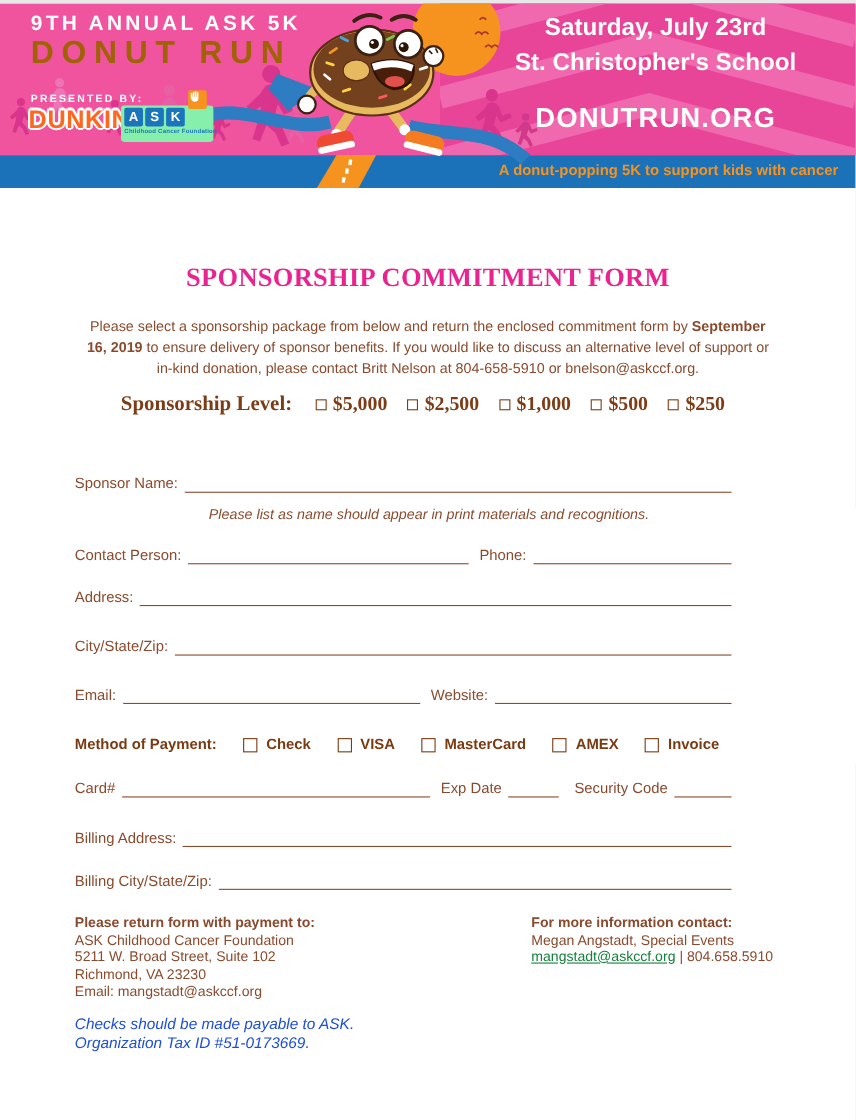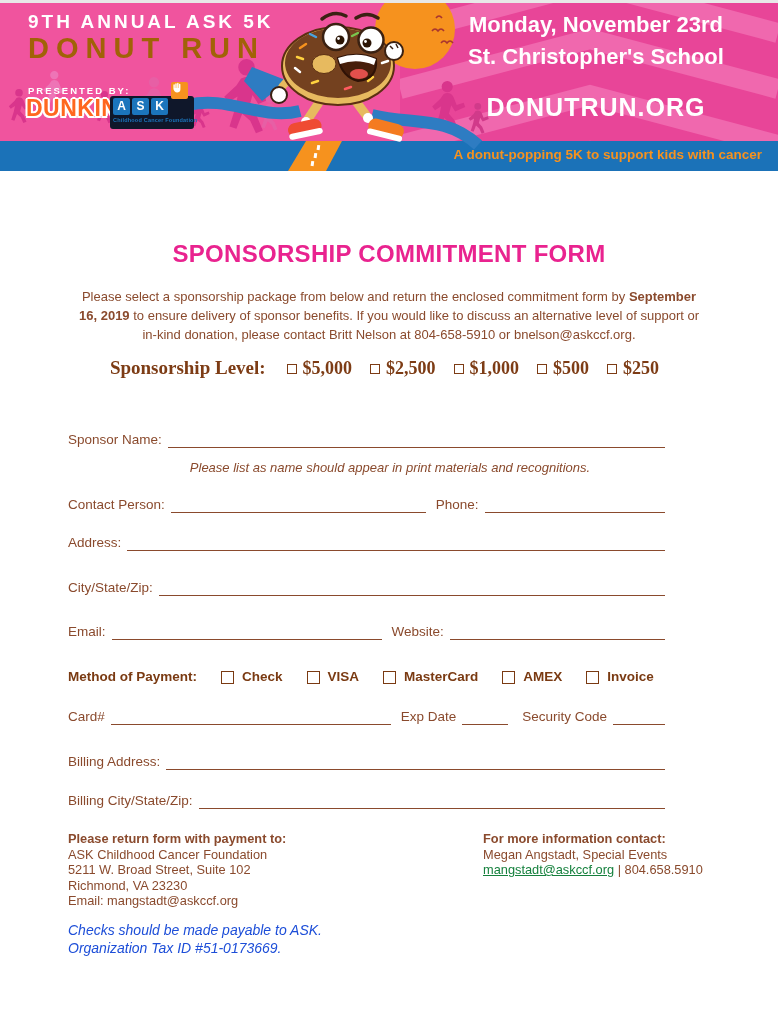--- a/index.html
+++ b/index.html
@@ -11,36 +11,36 @@
   .b-title1{position:absolute;left:28px;top:8px;color:#fff;font-weight:bold;font-size:19px;
             letter-spacing:3px;white-space:nowrap;}
   .b-title2{position:absolute;left:28px;top:29px;color:#a16207;font-weight:bold;font-size:29px;
             letter-spacing:7px;white-space:nowrap;}
   .b-presented{position:absolute;left:28px;top:82px;color:#fff;font-weight:bold;font-size:9.5px;
             letter-spacing:2px;}
   .b-dunkin{position:absolute;left:26px;top:92px;color:#ff671f;font-weight:bold;font-size:23px;
             letter-spacing:.5px;
             text-shadow:-2px 0 #fff,2px 0 #fff,0 -2px #fff,0 2px #fff,
                         -1.5px -1.5px #fff,1.5px -1.5px #fff,-1.5px 1.5px #fff,1.5px 1.5px #fff;}
-  .ask-box{position:absolute;left:110px;top:93px;width:78px;height:30px;background:#0f172a;
+  .ask-box{position:absolute;left:110px;top:93px;width:78px;height:30px;background:#86efac;
            border-radius:3px;padding:2px 3px 1px 3px;}
   .ask-sq{display:inline-block;width:17px;height:17px;background:#1b75bc;color:#fff;margin-right:2px;
           font-size:12px;font-weight:bold;text-align:center;line-height:17px;vertical-align:top;border-radius:2px;}
   .ask-caption{display:block;color:#1b75bc;font-weight:bold;font-size:5.5px;text-align:center;
                white-space:nowrap;margin-top:1px;letter-spacing:.2px;}
   .ask-hand{position:absolute;right:6px;top:-14px;width:17px;height:17px;background:#f6921e;
             border-radius:2px;display:flex;align-items:center;justify-content:center;}
   .b-right{position:absolute;right:8px;top:10px;width:348px;text-align:center;color:#fff;}
   .b-date{font-weight:bold;font-size:22px;line-height:24px;}
   .b-loc{font-weight:bold;font-size:22px;line-height:24px;margin-top:8px;}
   .b-site{font-weight:bold;font-size:25px;letter-spacing:1px;margin-top:24px;}
   .b-tagline{position:absolute;right:16px;top:144px;color:#f6921e;font-weight:bold;font-size:13.5px;}
   
   .f-title{position:absolute;left:0;right:0;top:221px;text-align:center;color:#e9238f;
-           font-weight:bold;font-size:24px;letter-spacing:.3px;}
+           font-weight:bold;font-size:24px;letter-spacing:.3px;font-family:Liberation Serif, serif;}
   .f-intro{position:absolute;left:78px;width:622px;top:271px;text-align:center;color:#8a4a2d;
            font-size:13px;line-height:19px;}
   .level-row{position:absolute;left:0;right:0;top:354px;text-align:center;color:#7d3c15;
              font-family:"Liberation Serif",serif;font-weight:bold;white-space:nowrap;}
   .level-label{font-size:19px;margin-right:12px;}
   .level-opt{font-size:18px;margin:0 9px;}
   .cb-s{display:inline-block;width:8px;height:8px;border:1.4px solid #7d3c15;margin-right:6px;}
   .row{position:absolute;left:68px;width:597px;display:flex;
        color:#8a4a2d;font-size:13.5px;line-height:18px;}
   .lbl{white-space:nowrap;}
@@ -199,21 +199,21 @@
       <span class="ask-hand">
         <svg width="12" height="12" viewBox="0 0 20 20">
           <path fill="#fff" d="M4,11 V5 a1.2,1.2 0 0 1 2.4,0 V10 h0.7 V3.4 a1.2,1.2 0 0 1 2.4,0 V10 h0.7 V2.6 a1.2,1.2 0 0 1 2.4,0 V10 h0.7 V4 a1.2,1.2 0 0 1 2.4,0 v8.5 c0,3 -2.4,5 -5.5,5 c-3.4,0 -5,-2 -6.1,-5.3 z"></path>
         </svg>
       </span>
       <span class="ask-sq">A</span><span class="ask-sq">S</span><span class="ask-sq">K</span>
       <span class="ask-caption">Childhood Cancer Foundation</span>
     </div>
 
     <div class="b-right">
-      <div class="b-date">Monday, November 23rd</div>
+      <div class="b-date">Saturday, July 23rd</div>
       <div class="b-loc">St. Christopher's School</div>
       <div class="b-site">DONUTRUN.ORG</div>
     </div>
     <div class="b-tagline">A donut-popping 5K to support kids with cancer</div>
   </header>
 
   <h1 class="f-title">SPONSORSHIP COMMITMENT FORM</h1>
 
   <p class="f-intro"><span>Please select a sponsorship package from below and return the enclosed commitment form by </span><strong>September 16, 2019</strong><span> to ensure delivery of sponsor benefits.  If you would like to discuss an alternative level of support or in-kind donation, please contact Britt Nelson at 804-658-5910 or bnelson@askccf.org.</span></p>
 

